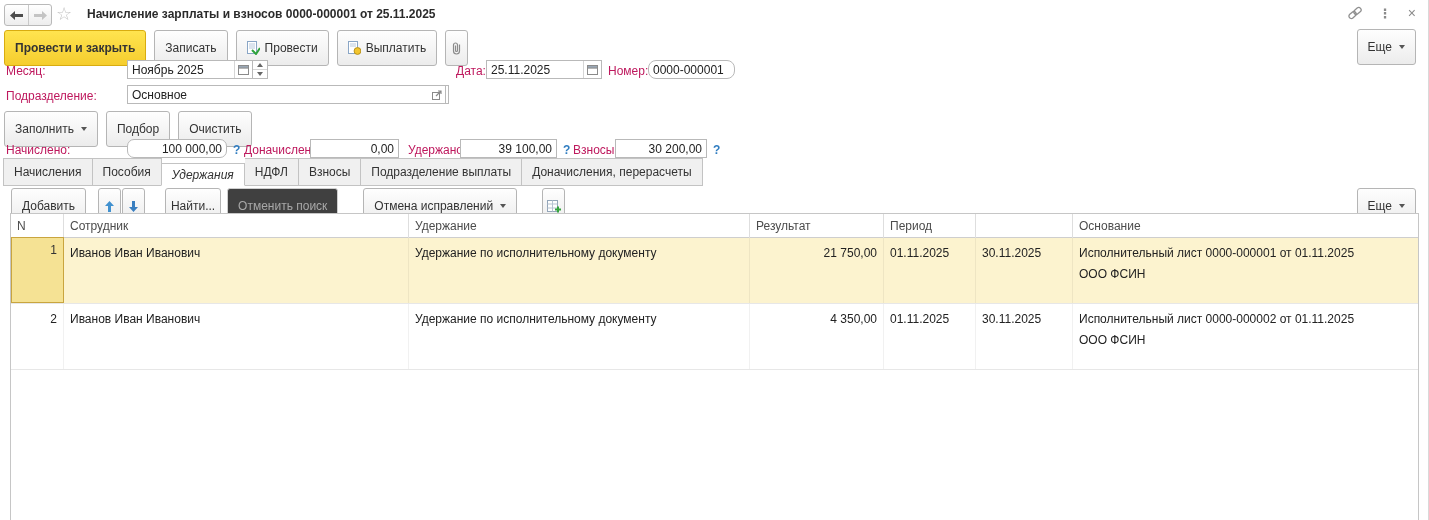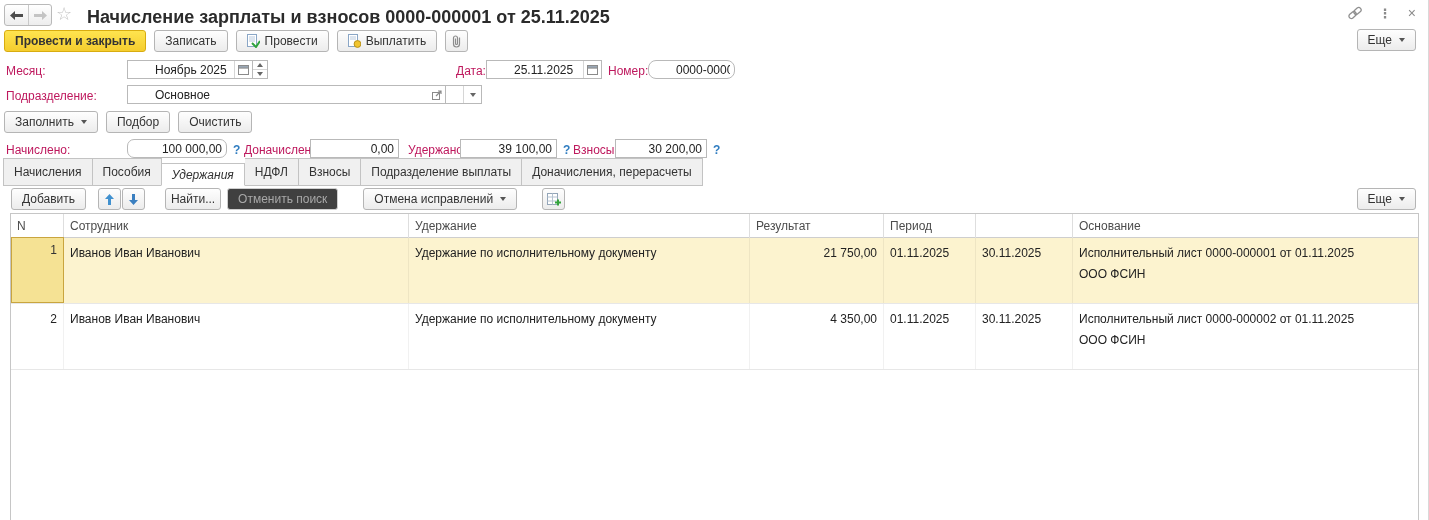--- a/index.html
+++ b/index.html
@@ -5,40 +5,40 @@
   * { margin:0; padding:0; box-sizing:border-box; }
   html,body { background:#fff; }
   body { font-family:"Liberation Sans","DejaVu Sans",sans-serif; font-size:12px; color:#333; }
   .window { position:relative; width:1429px; height:520px; background:#fff; overflow:hidden; border-right:1px solid #d9d9d9; }
 
   
   .navgroup { position:absolute; left:4px; top:4px; display:flex; border:1px solid #b9b9b9; border-radius:3px; overflow:hidden; background:linear-gradient(#fff,#ededed); height:22px; }
   .navbtn { width:23px; height:100%; display:flex; align-items:center; justify-content:center; cursor:pointer; }
   .navbtn + .navbtn { border-left:1px solid #c9c9c9; }
   .star { position:absolute; left:56px; top:3px; font-size:18px; color:#c3c3c3; line-height:22px; }
-  .title { position:absolute; left:87px; top:7px; font-size:18px; font-weight:bold; color:#2b2b2b; white-space:nowrap; }
+  .title { position:absolute; left:87px; top:7px; font-size:12px; font-weight:bold; color:#2b2b2b; white-space:nowrap; }
   .winicons { position:absolute; right:12px; top:5px; display:flex; gap:16px; align-items:center; color:#8b8b8b; }
   .winicons .dots { font-size:13px; font-weight:bold; letter-spacing:0; }
   .winicons .closex { font-size:14px; }
 
   
-  .btn { display:inline-flex; align-items:center; justify-content:center; gap:5px; height:22px; padding:0 10px;
+  .btn { display:inline-flex; align-items:center; justify-content:center; gap:5px; height:36px; padding:0 10px;
          background:linear-gradient(#fefefe,#ececec); border:1px solid #b5b5b5; border-radius:3px; color:#333;
          font-size:12px; white-space:nowrap; cursor:pointer; }
   .btn.primary { background:linear-gradient(#ffe44f,#f5cd2e); border-color:#d8ac10; font-weight:bold; }
   .btn.disabled { color:#a8a8a8; border-color:#cfcfcf; background:#404040; cursor:default; }
   .caret { width:0; height:0; border-left:3.5px solid transparent; border-right:3.5px solid transparent; border-top:4px solid #555; margin-left:2px; }
 
   .cmdbar { position:absolute; left:4px; top:30px; display:flex; gap:8px; }
   .more-top { position:absolute; right:12px; top:29px; }
   .more-grid { position:absolute; right:12px; top:188px; }
 
   
   .lbl { position:absolute; color:#be185d; }
-  .field { position:absolute; height:19px; border:1px solid #b9b9b9; background:#fff; display:flex; align-items:center;padding-left:23px; }
+  .field { position:absolute; height:19px; border:1px solid #b9b9b9; background:#fff; display:flex; align-items:center; }
   .field input { border:none; outline:none; width:100%; height:100%; padding:0 4px; font:inherit; color:#222; background:transparent; }
   .field input.num { text-align:right; }
   .fld-ico { width:18px; height:100%; display:flex; align-items:center; justify-content:center; border-left:1px solid #d6d6d6; flex:0 0 auto; cursor:pointer; }
   .spinner { position:absolute; width:15px; height:19px; border:1px solid #b9b9b9; border-left:none; background:#fff; display:flex; flex-direction:column; }
   .spinner div { flex:1; display:flex; align-items:center; justify-content:center; cursor:pointer; }
   .spinner div + div { border-top:1px solid #d6d6d6; }
   .tri-up { width:0;height:0;border-left:3px solid transparent;border-right:3px solid transparent;border-bottom:4px solid #666; }
   .tri-dn { width:0;height:0;border-left:3px solid transparent;border-right:3px solid transparent;border-top:4px solid #666; }
   .openbtn { position:absolute; width:18px; height:19px; border:1px solid #b9b9b9; border-left:none; background:#fff; display:flex; align-items:center; justify-content:center; cursor:pointer; }
   .help { position:absolute; color:#2f7cc0; font-weight:bold; cursor:pointer; }
@@ -168,21 +168,21 @@
           <rect x="0.5" y="1.5" width="10" height="2.6" fill="#9aa7b5" stroke="#8a8a8a"></rect>
         </svg>
     </span>
   </div>
   <div class="lbl" style="left:608px; top:64px;">Номер:</div>
   <div class="field" style="left:648px; top:60px; width:87px;border-radius:8px;">
     <input value="0000-000001" style="">
   </div>
 
   <div class="lbl" style="left:6px; top:89px;">Подразделение:</div>
-  <div class="field" style="left:127px; top:85px; width:355px;">
+  <div class="field" style="left:127px; top:85px; width:322px;">
     <input value="Основное" style="">
     <span class="fld-ico">
         <span class="tri-dn"></span>
       </span>
   </div>
   <div class="openbtn" style="left:428px; top:85px;">
     <svg width="10" height="10" viewBox="0 0 10 10">
         <rect x="0.5" y="2.5" width="7" height="7" fill="none" stroke="#8a8a8a"></rect>
         <path d="M4 6 L9 1 M6 1 L9 1 L9 4" fill="none" stroke="#8a8a8a" stroke-width="1.2"></path>
       </svg>

